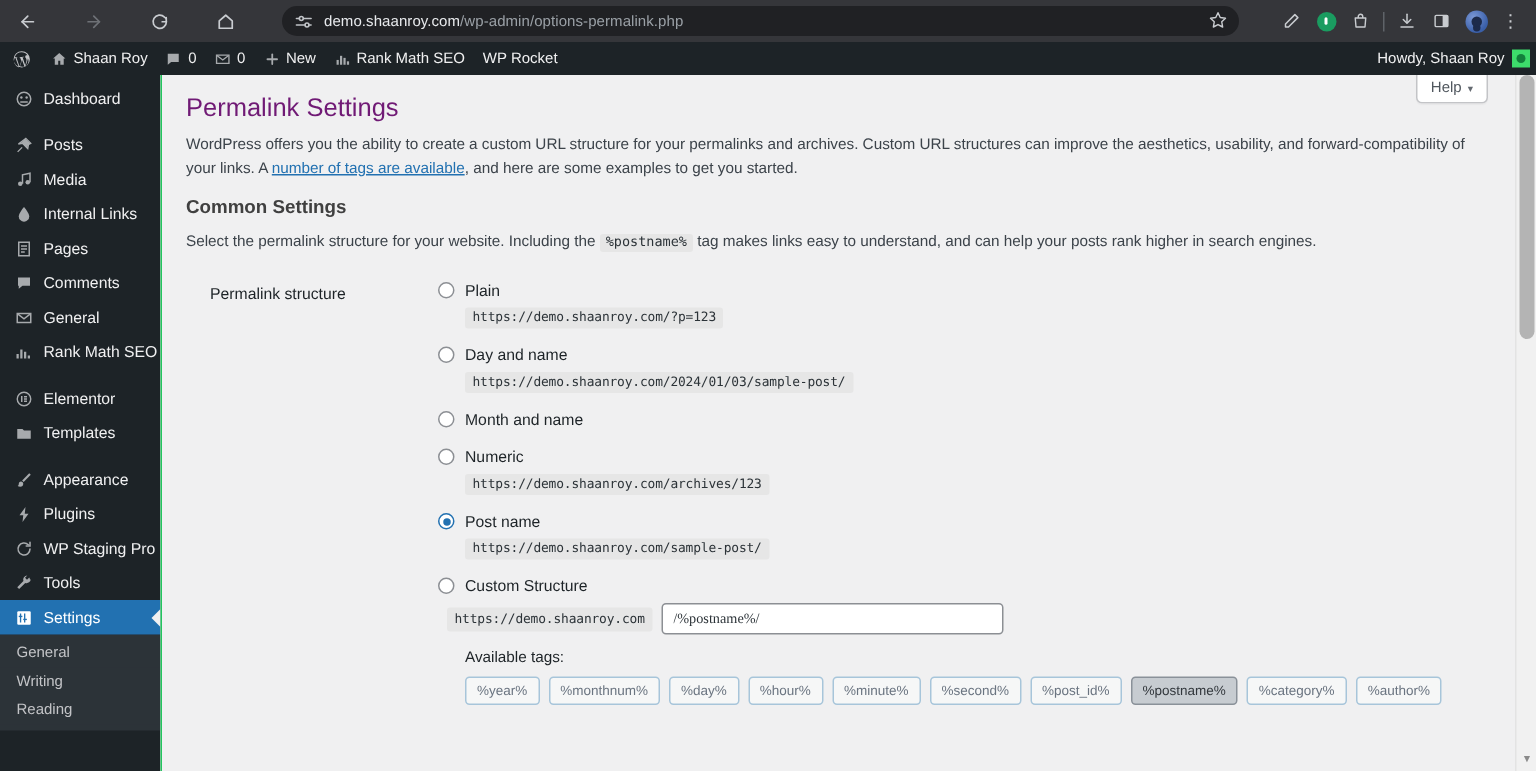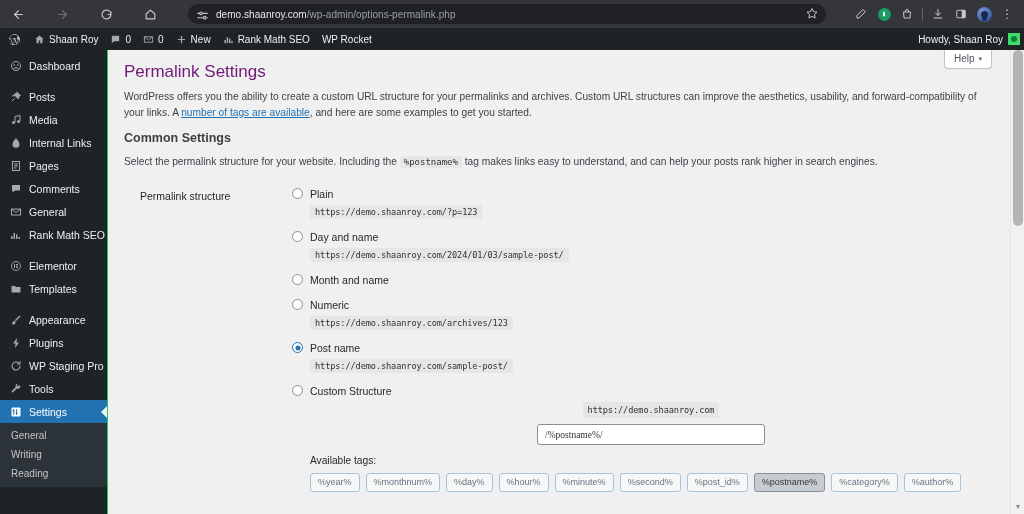--- a/index.html
+++ b/index.html
@@ -172,21 +172,21 @@
     width: 5px; height: 5px; border-radius: 50%; background: #2271b1;
     transform: translate(-50%, -50%);
   }
   .perma-label { font-size: 10.5px; color: #1d2327; }
   .perma-example {
     margin-left: 18px; margin-top: 4px;
     font-family: "DejaVu Sans Mono", monospace; font-size: 8.6px;
     color: #2c3338; background: #e6e6e6; display: inline-block;
     padding: 2px 5px; border-radius: 2px; letter-spacing: -.1px;
   }
-  #custom-line { display: flex; align-items: center; gap: 6px; margin-left: 6px; margin-top: 4px; flex-direction: column; }
+  #custom-line { display: flex; align-items: center; gap: 6px; margin-left: 6px; margin-top: 4px; }
   #custom-prefix {
     font-family: "DejaVu Sans Mono", monospace; font-size: 8.6px;
     color: #2c3338; background: #e6e6e6; padding: 3px 5px; border-radius: 2px;
     letter-spacing: -.1px;
   }
   #custom-input {
     width: 228px; height: 21px; border: 1px solid #8c8f94; border-radius: 3px;
     background: #fff; font-family: Liberation Serif, serif;
     font-size: 9.5px; color: #2c3338; padding: 0 7px; outline: none;
   }

